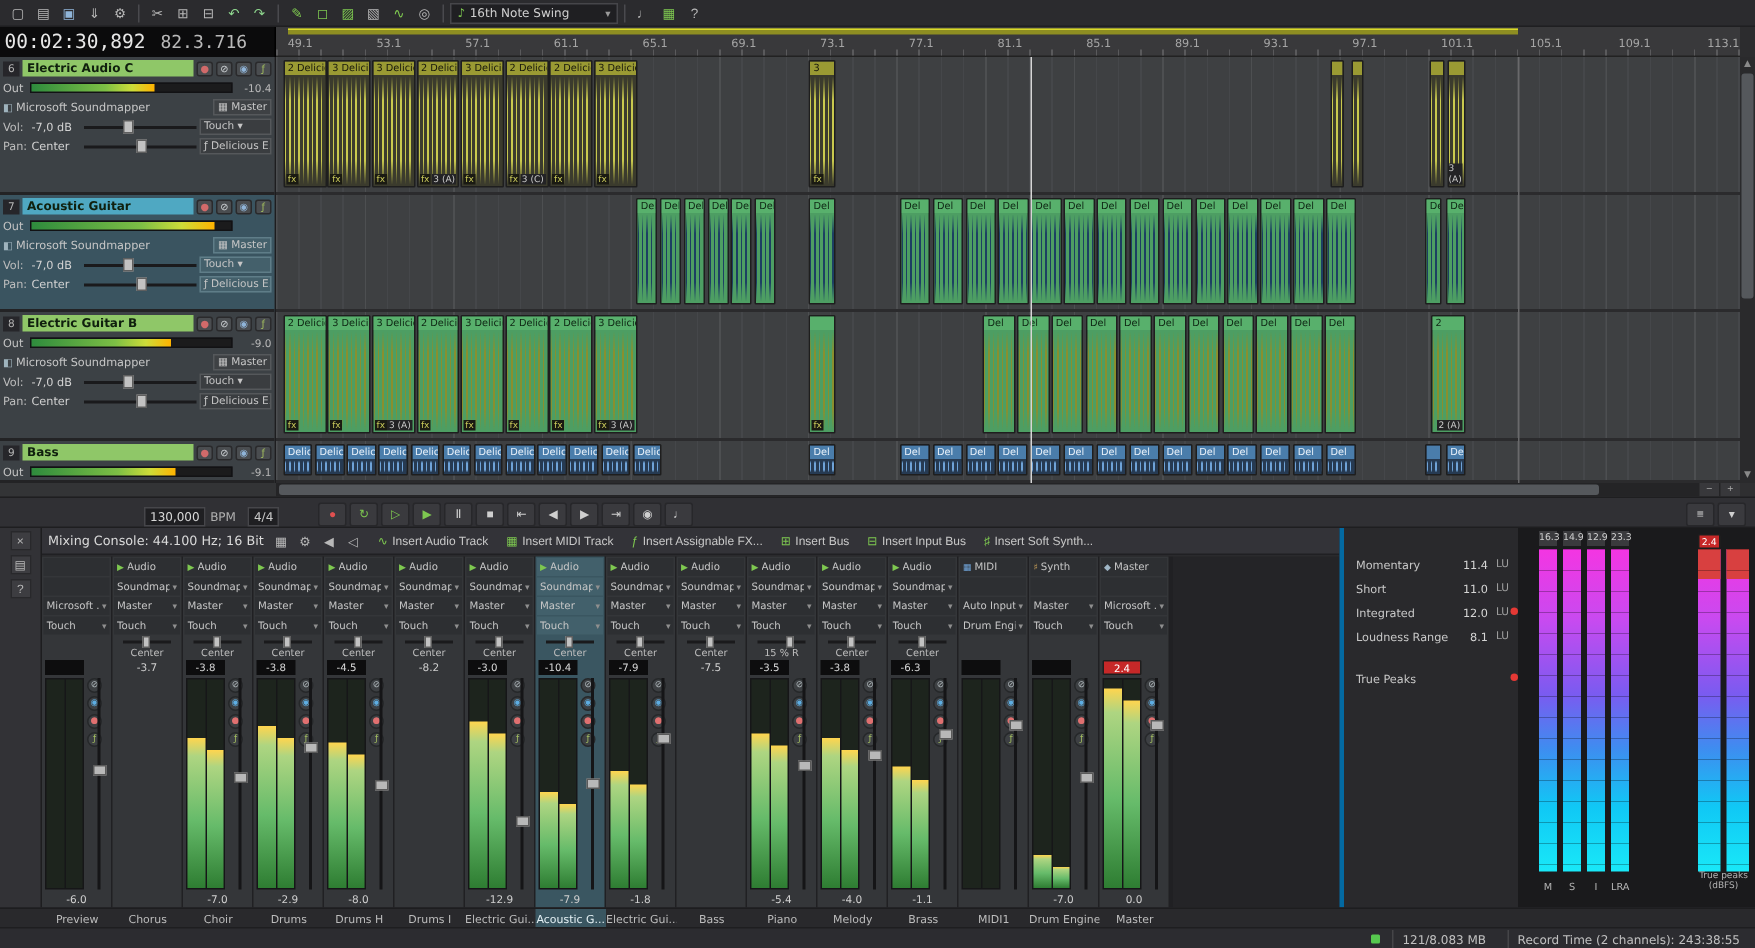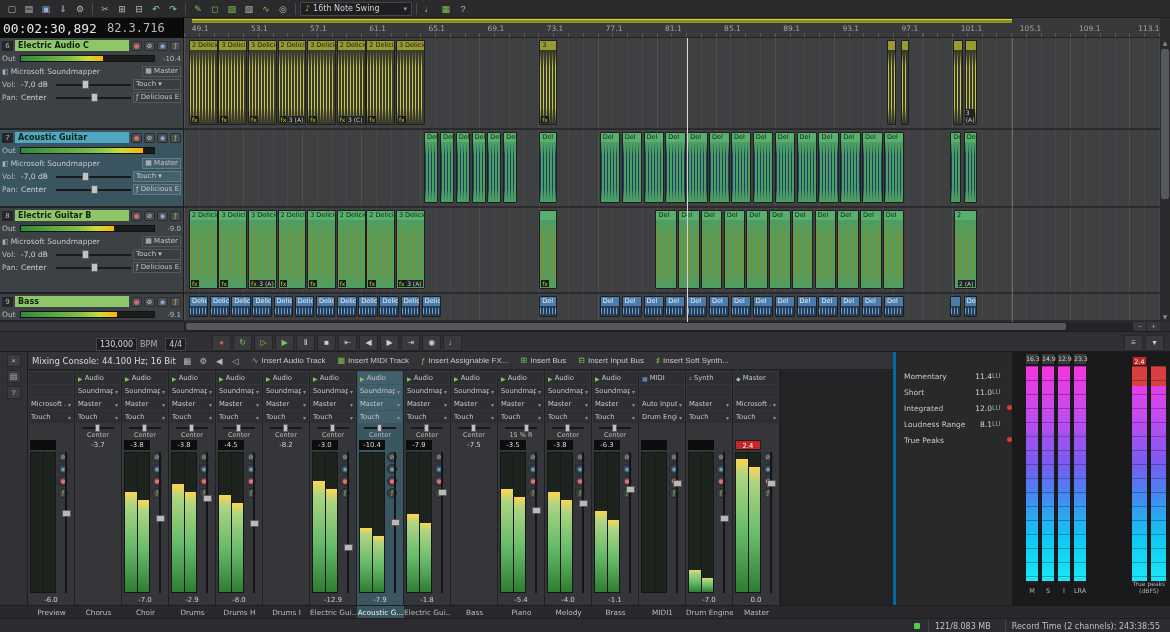--- a/index.html
+++ b/index.html
@@ -107,23 +107,23 @@
   .sfader{position:absolute;right:2px;top:12px;bottom:2px;width:9px}
   .sfader::before{content:"";position:absolute;left:3px;top:0;bottom:0;width:2px;background:#151517}
   .shandle{position:absolute;left:0;right:0;height:7px;background:#b8b8b8;border:1px solid #5a5a5a}
   .sdb{height:11px;text-align:center;font-size:7px;color:#cfcfcf;line-height:11px}
   #mempty{position:absolute;left:782px;top:19px;width:111px;height:234px;background:#242427}
   
   #loudness{position:absolute;left:893px;top:0;width:119px;height:253px;background:#29292c;border-left:3px solid #0369a1;padding:16px 6px 0 8px}
   .lrow{display:flex;align-items:center;height:16px;position:relative}
   .ll{flex:1;font-size:7.5px;color:#c8c8c8}
   .lv{width:24px;text-align:right;font-size:7.5px;color:#d5d5d5}
-  .lu{width:14px;font-size:7px;color:#9f9f9f}
+  .lu{width:14px;text-align:right;font-size:7px;color:#9f9f9f}
   .led{position:absolute;right:-6px;top:5px;width:5px;height:5px;border-radius:3px;background:#e53935}
-  #tpeaksrow{margin-top:0}
+  #tpeaksrow{margin-top:12px}
   
   #meters{position:absolute;left:1012px;top:0;width:158px;height:253px;background:#1a1a1c}
   .mgroup{position:absolute;top:0;bottom:0}
   .mgroup.g0{left:14px;width:60px}
   .mgroup.g1{left:120px;width:34px}
   .mvals{position:absolute;top:2px;left:0;right:0;display:flex;gap:4px}
   .g1 .mvals{gap:4px}
   .mval{width:12px;height:10px;background:#3a3a3d;color:#cfcfcf;font-size:6.2px;line-height:10px;text-align:center}
   .g1 .mval{width:15px}
   .mval.clip{background:#c62828;color:#fff}

